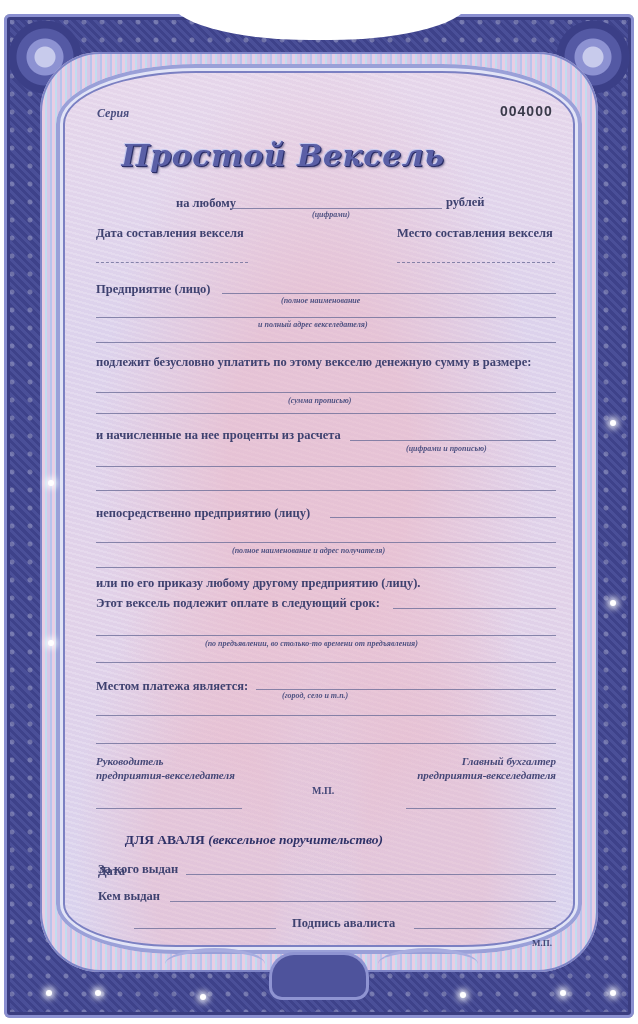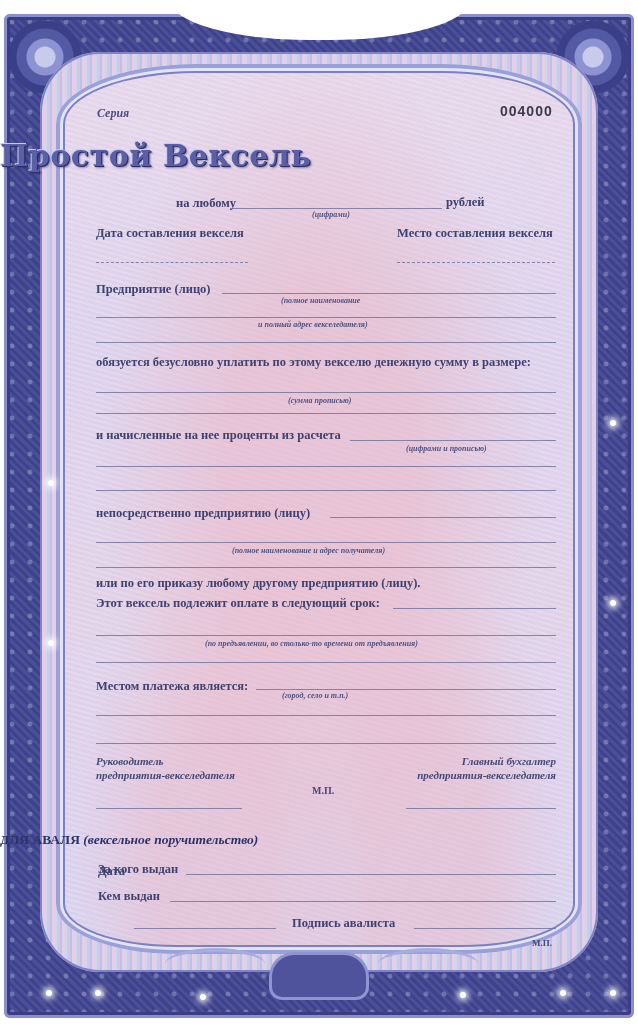--- a/index.html
+++ b/index.html
@@ -69,23 +69,23 @@
   .spark {
     position:absolute; width:6px; height:6px; border-radius:50%;
     background:#fff; box-shadow:0 0 6px 3px rgba(255,255,255,0.85);
   }
 
   
   .abs { position:absolute;font-weight:bold; }
   .seria { left:97px; top:106px; font-style:italic; font-size:12px; color:#4c4f80; }
   .number { left:500px; top:103px; font-family:"Liberation Sans","DejaVu Sans",sans-serif; font-size:14px; color:#3a3a4a; letter-spacing:1px; }
   .title {
-    left:0; width:566px; top:138px; 
+    left:0; width:566px; top:138px; text-align:center;
     font-family:"DejaVu Serif","Liberation Serif",serif;
-    font-weight:bold; font-size:30px;
+    font-style:italic; font-weight:bold; font-size:30px;
     color:#5a5fa6;
     text-shadow: 1px 1px 0 #2a2d66, -1px -1px 0 #c7cbef, 2px 2px 2px rgba(40,40,90,0.5);
     letter-spacing:0.5px;
   }
   .txt { font-size:12.5px; color:#3f4270; white-space:nowrap; }
   .hint { font-size:8px; font-style:italic; color:#4f5282; white-space:nowrap; }
   .sig { font-size:11px; font-style:italic; color:#454878; line-height:14px; white-space:nowrap; }
   .line {
     position:absolute; height:0; border-bottom:1px solid #6e6f9a; opacity:0.8;
     cursor:text;
@@ -133,21 +133,21 @@
   <div class="line dash" style="left:96px;top:262px;width:152px"></div>
   <div class="line dash" style="left:397px;top:262px;width:158px"></div>
 
   <div class="abs txt" style="left:96px;top:282px">Предприятие (лицо)</div>
   <div class="line" style="left:222px;top:293px;width:334px"></div>
   <div class="abs hint" style="left:281px;top:296px">(полное наименование</div>
   <div class="line" style="left:96px;top:317px;width:460px"></div>
   <div class="abs hint" style="left:258px;top:320px">и полный адрес векселедателя)</div>
   <div class="line" style="left:96px;top:342px;width:460px"></div>
 
-  <div class="abs txt" style="left:96px;top:355px">обязуется безусловно уплатить по этому векселю денежную сумму в размере:</div>
+  <div class="abs txt" style="left:96px;top:355px">подлежит безусловно уплатить по этому векселю денежную сумму в размере:</div>
   <div class="line" style="left:96px;top:392px;width:460px"></div>
   <div class="abs hint" style="left:288px;top:396px">(сумма прописью)</div>
   <div class="line" style="left:96px;top:413px;width:460px"></div>
   <div class="abs txt" style="left:96px;top:428px">и начисленные на нее проценты из расчета</div>
   <div class="line" style="left:350px;top:440px;width:206px"></div>
   <div class="abs hint" style="left:406px;top:444px">(цифрами и прописью)</div>
   <div class="line" style="left:96px;top:466px;width:460px"></div>
   <div class="line" style="left:96px;top:490px;width:460px"></div>
 
   <div class="abs txt" style="left:96px;top:506px">непосредственно предприятию (лицу)</div>
@@ -174,21 +174,21 @@
     <div>предприятия-векселедателя</div>
   </div>
   <div class="abs sig" style="left:0;width:556px;top:754px;text-align:right">
     <div>Главный бухгалтер</div>
     <div>предприятия-векселедателя</div>
   </div>
   <div class="abs" style="left:312px;top:785px;font-size:10px;color:#454878">М.П.</div>
   <div class="line" style="left:96px;top:808px;width:146px"></div>
   <div class="line" style="left:406px;top:808px;width:150px"></div>
 
-  <div class="abs aval-title" style="left:0;width:508px;top:832px;text-align:left">
+  <div class="abs aval-title" style="left:0;width:508px;top:832px;text-align:center">
     <span>ДЛЯ АВАЛЯ</span>
     <i>(вексельное поручительство)</i>
   </div>
   <div class="abs txt" style="left:98px;top:862px">За кого выдан</div>
   <div class="line" style="left:186px;top:874px;width:370px"></div>
   <div class="abs txt" style="left:98px;top:889px">Кем выдан</div>
   <div class="line" style="left:170px;top:901px;width:386px"></div>
   <div class="abs txt" style="left:98px;top:864px">Дата</div>
   <div class="line" style="left:134px;top:928px;width:142px"></div>
   <div class="abs txt" style="left:292px;top:916px">Подпись авалиста</div>

